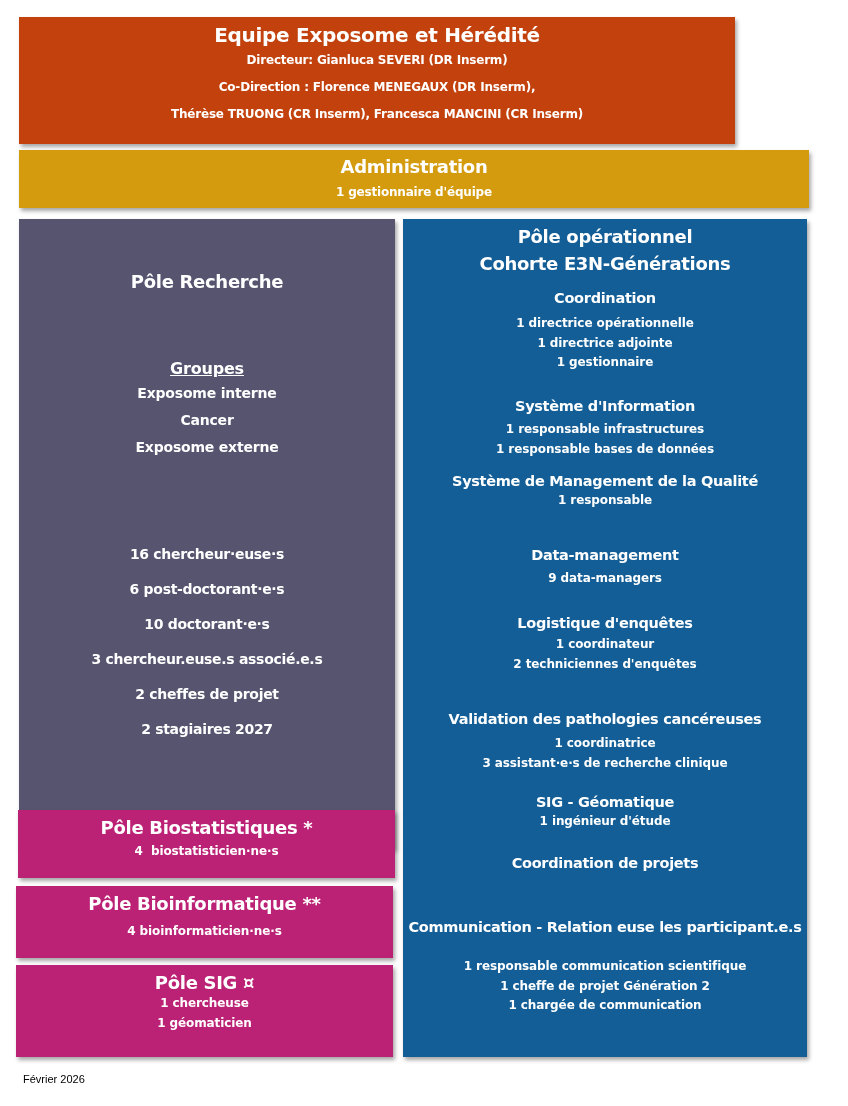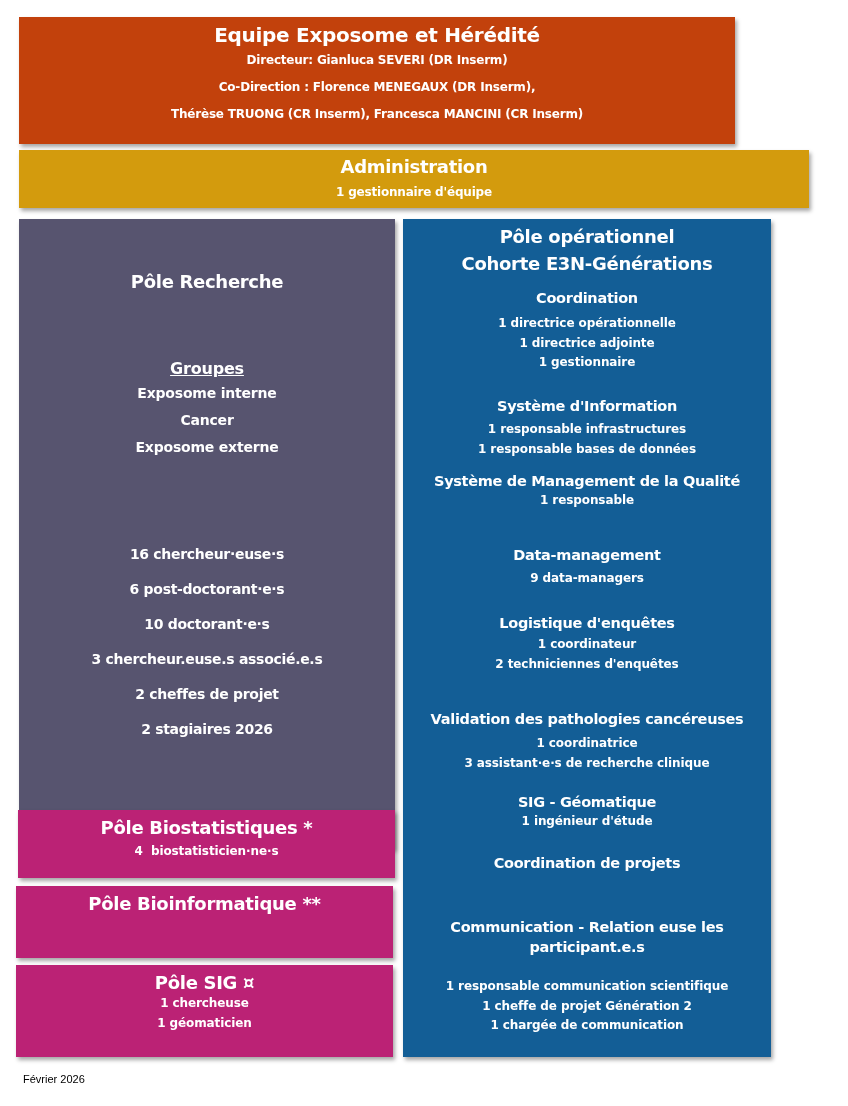--- a/index.html
+++ b/index.html
@@ -30,21 +30,21 @@
   #biostat { left: 18px; top: 810px; width: 377px; height: 68px; }
   #bioinfo { left: 16px; top: 886px; width: 377px; height: 72px; }
   #sig { left: 16px; top: 965px; width: 377px; height: 92px; }
   .pink .title { font-size: 18px; font-weight: bold; margin-top: 7px; letter-spacing: -0.3px; }
   .pink .sub { font-size: 12px; font-weight: bold; letter-spacing: -0.1px; }
   #biostat .sub { margin-top: 6px; }
   #bioinfo .sub { margin-top: 10px; }
   #sig .sub { line-height: 20px; }
   #sig .sub:first-of-type { margin-top: 7px; }
 
-  #ops { left: 403px; top: 219px; width: 368px; height: 838px; background: #135e96; }
+  #ops { left: 403px; top: 219px; width: 404px; height: 838px; background: #135e96; }
   #ops .title { font-size: 18px; font-weight: bold; line-height: 27px; letter-spacing: -0.3px; }
   #ops .title:first-of-type { margin-top: 4px; }
   .section { position: absolute; left: 0; right: 0; }
   .section .h { font-size: 14.5px; font-weight: bold; letter-spacing: -0.3px; line-height: 20px; }
   .section .i { font-size: 12px; font-weight: bold; line-height: 19.5px; letter-spacing: -0.1px; }
 
   #footer { position: absolute; left: 23px; top: 1073px; font-size: 11px; color: #000000;
             font-family: "Liberation Sans", sans-serif; }
 </style>
 </head>
@@ -69,31 +69,32 @@
     <div class="g line">Exposome interne</div>
     <div class="g line">Cancer</div>
     <div class="g line">Exposome externe</div>
   </div>
   <div class="staff">
     <div class="s line">16 chercheur·euse·s</div>
     <div class="s line">6 post-doctorant·e·s</div>
     <div class="s line">10 doctorant·e·s</div>
     <div class="s line">3 chercheur.euse.s associé.e.s</div>
     <div class="s line">2 cheffes de projet</div>
-    <div class="s line">2 stagiaires 2026</div>
+    <div class="s line">2 stagiaires 2027</div>
   </div>
 </div>
 
 <div class="box pink" id="biostat">
   <div class="title">Pôle Biostatistiques *</div>
   <div class="sub" style="white-space:pre;">4  biostatisticien·ne·s</div>
 </div>
 
 <div class="box pink" id="bioinfo">
   <div class="title">Pôle Bioinformatique **</div>
+  <div class="sub">4 bioinformaticien·ne·s</div>
 </div>
 
 <div class="box pink" id="sig">
   <div class="title">Pôle SIG ¤</div>
   <div class="sub">1 chercheuse</div>
   <div class="sub">1 géomaticien</div>
 </div>
 
 <div class="box" id="ops">
   <div class="title">Pôle opérationnel</div>

